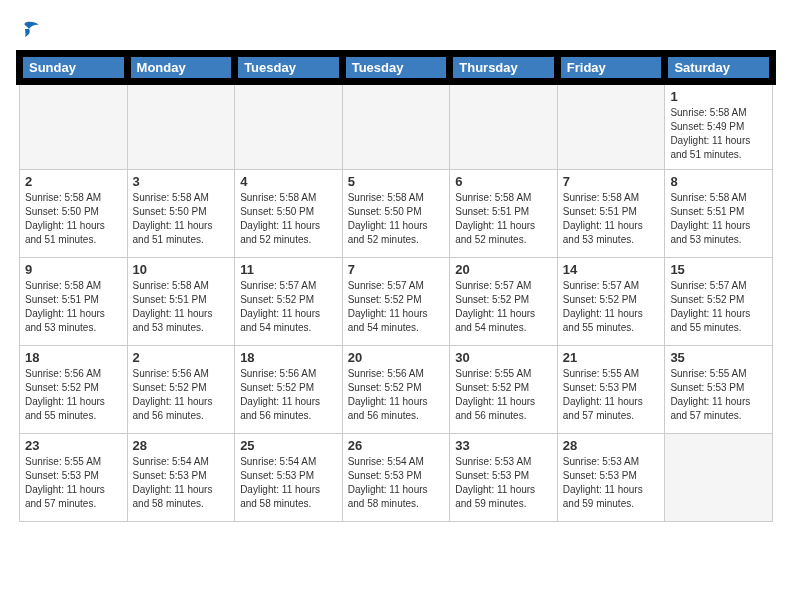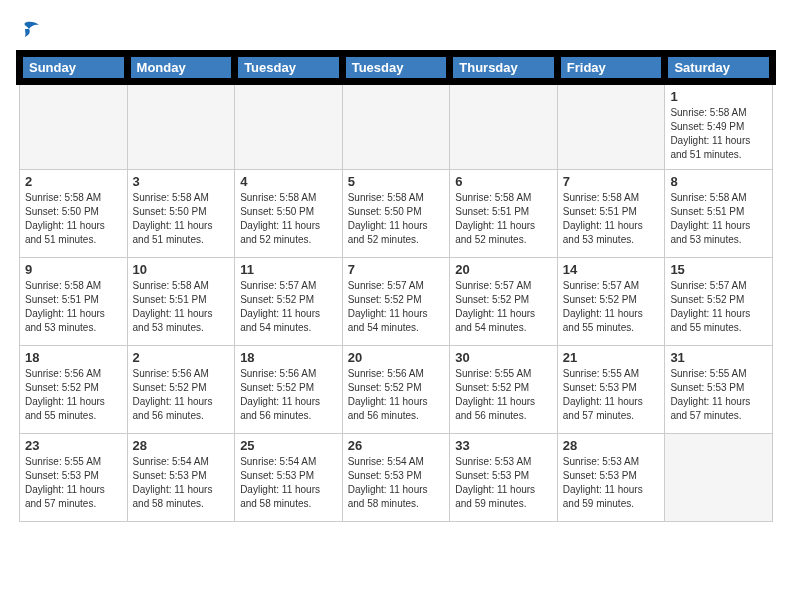--- a/index.html
+++ b/index.html
@@ -250,21 +250,21 @@
 Sunset: 5:52 PM
 Daylight: 11 hours and 56 minutes.</div>
         </td>
         <td>
           <span class="day-num">21</span>
           <div class="day-info" style="white-space: pre-line;">Sunrise: 5:55 AM
 Sunset: 5:53 PM
 Daylight: 11 hours and 57 minutes.</div>
         </td>
         <td>
-          <span class="day-num">31</span>
+          <span class="day-num">35</span>
           <div class="day-info" style="white-space: pre-line;">Sunrise: 5:55 AM
 Sunset: 5:53 PM
 Daylight: 11 hours and 57 minutes.</div>
         </td>
       </tr>
       <tr class="week-row">
         <td>
           <span class="day-num">23</span>
           <div class="day-info" style="white-space: pre-line;">Sunrise: 5:55 AM
 Sunset: 5:53 PM

